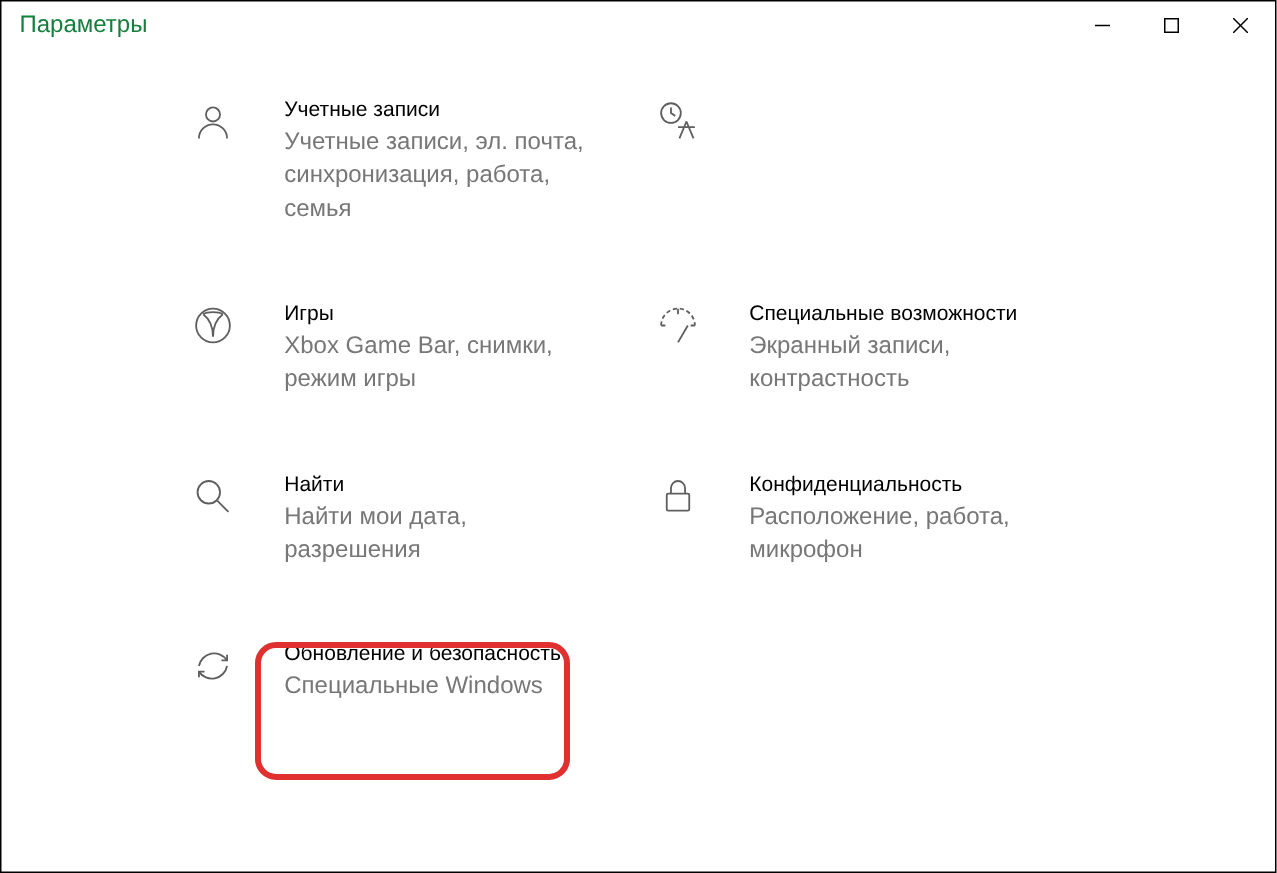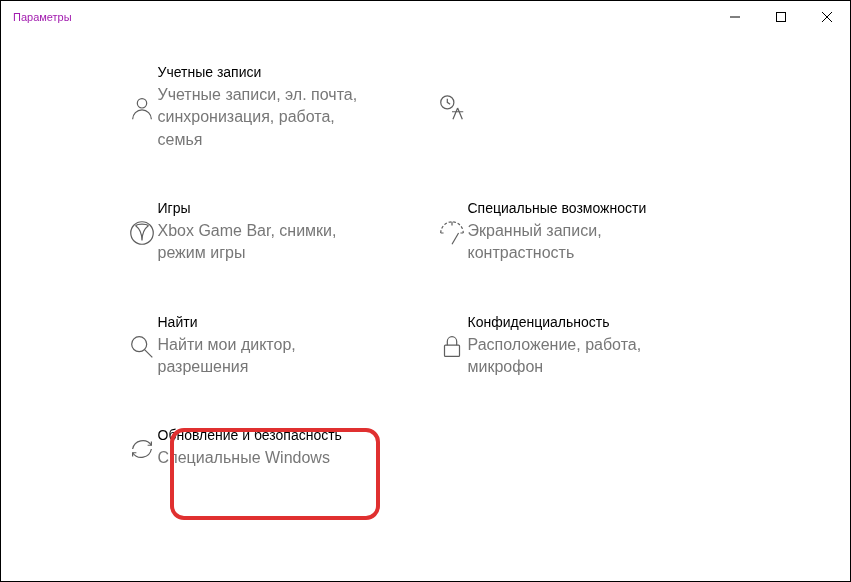--- a/index.html
+++ b/index.html
@@ -10,22 +10,22 @@
       height: 582px;
       overflow: hidden;
       border: 1px solid #000;
     }
     .titlebar {
       height: 32px;
       display: flex;
       align-items: center;
       justify-content: space-between;
       padding: 0 0 0 12px;
-      font-size: 11px;
-      color: #a21caf;
+      font-size: 16px;
+      color: #15803d;
     }
     .titlebar-title { flex: 1; }
     .window-controls { display: flex; }
     .window-control {
       width: 46px;
       height: 32px;
       display: flex;
       align-items: center;
       justify-content: center;
       cursor: default;
@@ -37,22 +37,22 @@
       justify-content: center;
     }
     .grid {
       display: grid;
       grid-template-columns: 290px 290px;
       column-gap: 20px;
       row-gap: 48px;
     }
     .category {
       display: flex;
-      align-items: center;
-      gap: 0;
+      align-items: flex-start;
+      gap: 32px;
       cursor: pointer;
     }
     .category-icon {
       width: 32px;
       height: 32px;
       flex-shrink: 0;
       display: flex;
       align-items: center;
       justify-content: center;
       margin-top: 2px;
@@ -164,21 +164,21 @@
 
     <div class="category">
       <div class="category-icon">
         <svg viewBox="0 0 32 32">
             <circle cx="13" cy="13" r="8"></circle>
             <line x1="19" y1="19" x2="27" y2="27"></line>
           </svg>
       </div>
       <div class="category-text">
         <div class="category-title">Найти</div>
-        <div class="category-sub">Найти мои диктор, разрешения</div>
+        <div class="category-sub">Найти мои дата, разрешения</div>
       </div>
     </div>
 
     <div class="category">
       <div class="category-icon">
         <svg viewBox="0 0 32 32">
             <rect x="8" y="14" width="16" height="12" rx="1"></rect>
             <path d="M11 14v-4a5 5 0 0 1 10 0v4"></path>
           </svg>
       </div>

